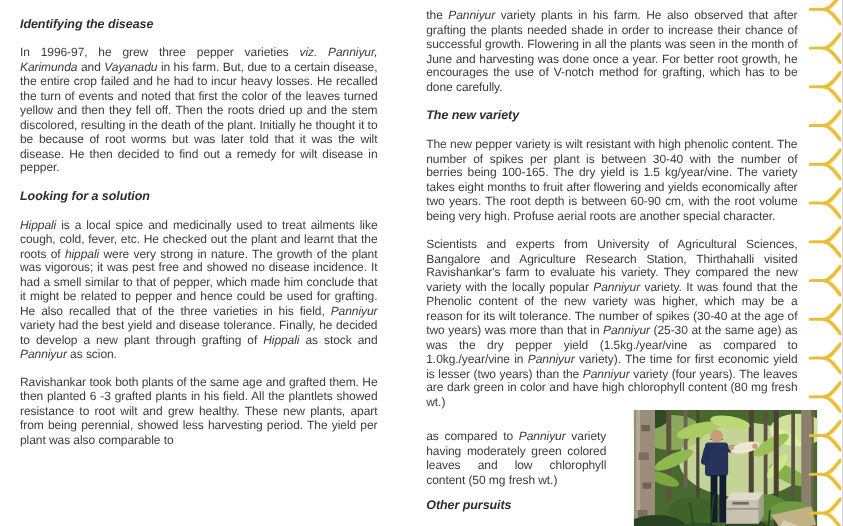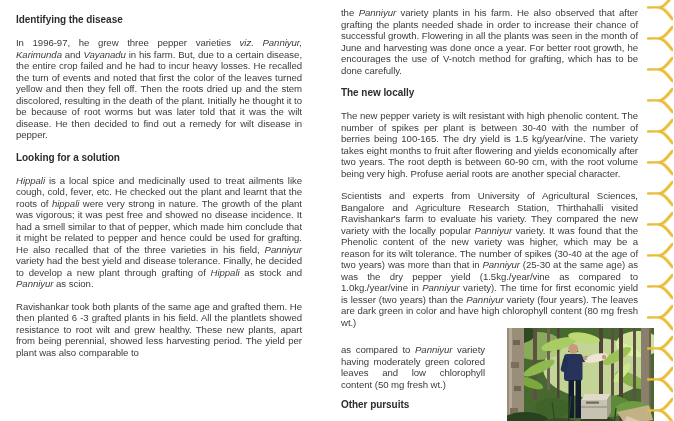--- a/index.html
+++ b/index.html
@@ -15,21 +15,21 @@
   .col{box-sizing:border-box;}
   .col-left{width:302px;}
   .col-right{width:313px;}
   p.para{
     margin:0 16px 11px 0; text-align:justify; font-size:9.6px; line-height:11.5px;
     color:var(--text); letter-spacing:-0.05px;
   }
   p.para.cont{margin-bottom:0;}
   h3.hd{
     margin:2px 0 11px 0; font-size:10px; line-height:12px; font-weight:bold;
-    color:var(--head); letter-spacing:-0.05px;
+    color:var(--head); letter-spacing:-0.05px;font-style:italic;
   }
   .col-left h3.hd:first-child{margin-top:7px;}
   .wrap-row{display:flex; align-items:center;}
   .narrow{width:160px;}
   .narrow p.para{margin-bottom:9px;}
   .narrow h3.hd{margin:1px 0 9px 0;}
   .narrow p.para:last-child{margin-bottom:0;}
   .photo{
     width:147px; height:108px; margin-left:6px; flex:0 0 auto; overflow:hidden;
   }
@@ -50,21 +50,21 @@
   <div class="col col-left">
     <h3 class="hd">Identifying the disease</h3>
     <p class="para"><span>In 1996-97, he grew three pepper varieties </span><i>viz. Panniyur, Karimunda</i><span> and </span><i>Vayanadu</i><span> in his farm. But, due to a certain disease, the entire crop failed and he had to incur heavy losses. He recalled the turn of events and noted that first the color of the leaves turned yellow and then they fell off. Then the roots dried up and the stem discolored, resulting in the death of the plant. Initially he thought it to be because of root worms but was later told that it was the wilt disease. He then decided to find out a remedy for wilt disease in pepper.</span></p>
     <h3 class="hd">Looking for a solution</h3>
     <p class="para"><i>Hippali</i><span> is a local spice and medicinally used to treat ailments like cough, cold, fever, etc. He checked out the plant and learnt that the roots of </span><i>hippali</i><span> were very strong in nature. The growth of the plant was vigorous; it was pest free and showed no disease incidence. It had a smell similar to that of pepper, which made him conclude that it might be related to pepper and hence could be used for grafting. He also recalled that of the three varieties in his field, </span><i>Panniyur</i><span> variety had the best yield and disease tolerance. Finally, he decided to develop a new plant through grafting of </span><i>Hippali</i><span> as stock and </span><i>Panniyur</i><span> as scion.</span></p>
     <p class="para"><span>Ravishankar took both plants of the same age and grafted them. He then planted 6 -3 grafted plants in his field. All the plantlets showed resistance to root wilt and grew healthy. These new plants, apart from being perennial, showed less harvesting period. The yield per plant was also comparable to</span></p>
   </div>
 
   <div class="col col-right">
     <p class="para"><span>the </span><i>Panniyur</i><span> variety plants in his farm.  He also observed that after grafting the plants needed shade in order to increase their chance of successful growth. Flowering in all the plants was seen in the month of June and harvesting was done once a year. For better root growth, he encourages the use of V-notch method for grafting, which has to be done carefully.</span></p>
-    <h3 class="hd">The new locally</h3>
+    <h3 class="hd">The new variety</h3>
     <p class="para"><span>The new pepper variety is wilt resistant with high phenolic content.  The number of spikes per plant is between 30-40 with the number of berries being 100-165. The dry yield is 1.5 kg/year/vine. The variety takes eight months to fruit after flowering and yields economically after two years. The root depth is between 60-90 cm, with the root volume being very high. Profuse aerial roots are another special character.</span></p>
     <p class="para cont"><span>Scientists and experts from University of Agricultural Sciences, Bangalore and Agriculture Research Station, Thirthahalli visited Ravishankar's farm to evaluate his variety. They compared the new variety with the locally popular </span><i>Panniyur</i><span> variety. It was found that the Phenolic content of the new variety was higher, which may be a reason for its wilt tolerance. The number of spikes (30-40 at the age of two years) was more than that in </span><i>Panniyur</i><span> (25-30 at the same age) as was the dry pepper yield (1.5kg./year/vine as compared to 1.0kg./year/vine in </span><i>Panniyur</i><span> variety). The time for first economic yield is lesser (two years) than the </span><i>Panniyur</i><span> variety (four years). The leaves are dark green in color and have high chlorophyll content (80 mg fresh wt.)</span></p>
 
     <div class="wrap-row">
       <div class="narrow">
         <p class="para"><span>as compared to </span><i>Panniyur</i><span> variety having moderately green colored leaves and low chlorophyll content (50 mg fresh wt.)</span></p>
         <h3 class="hd">Other pursuits</h3>
       </div>
 
       <div class="photo" role="img" aria-label="Ravishankar standing among banana plants and tree trunks in his plantation, holding a honeycomb above a cement beehive box">

